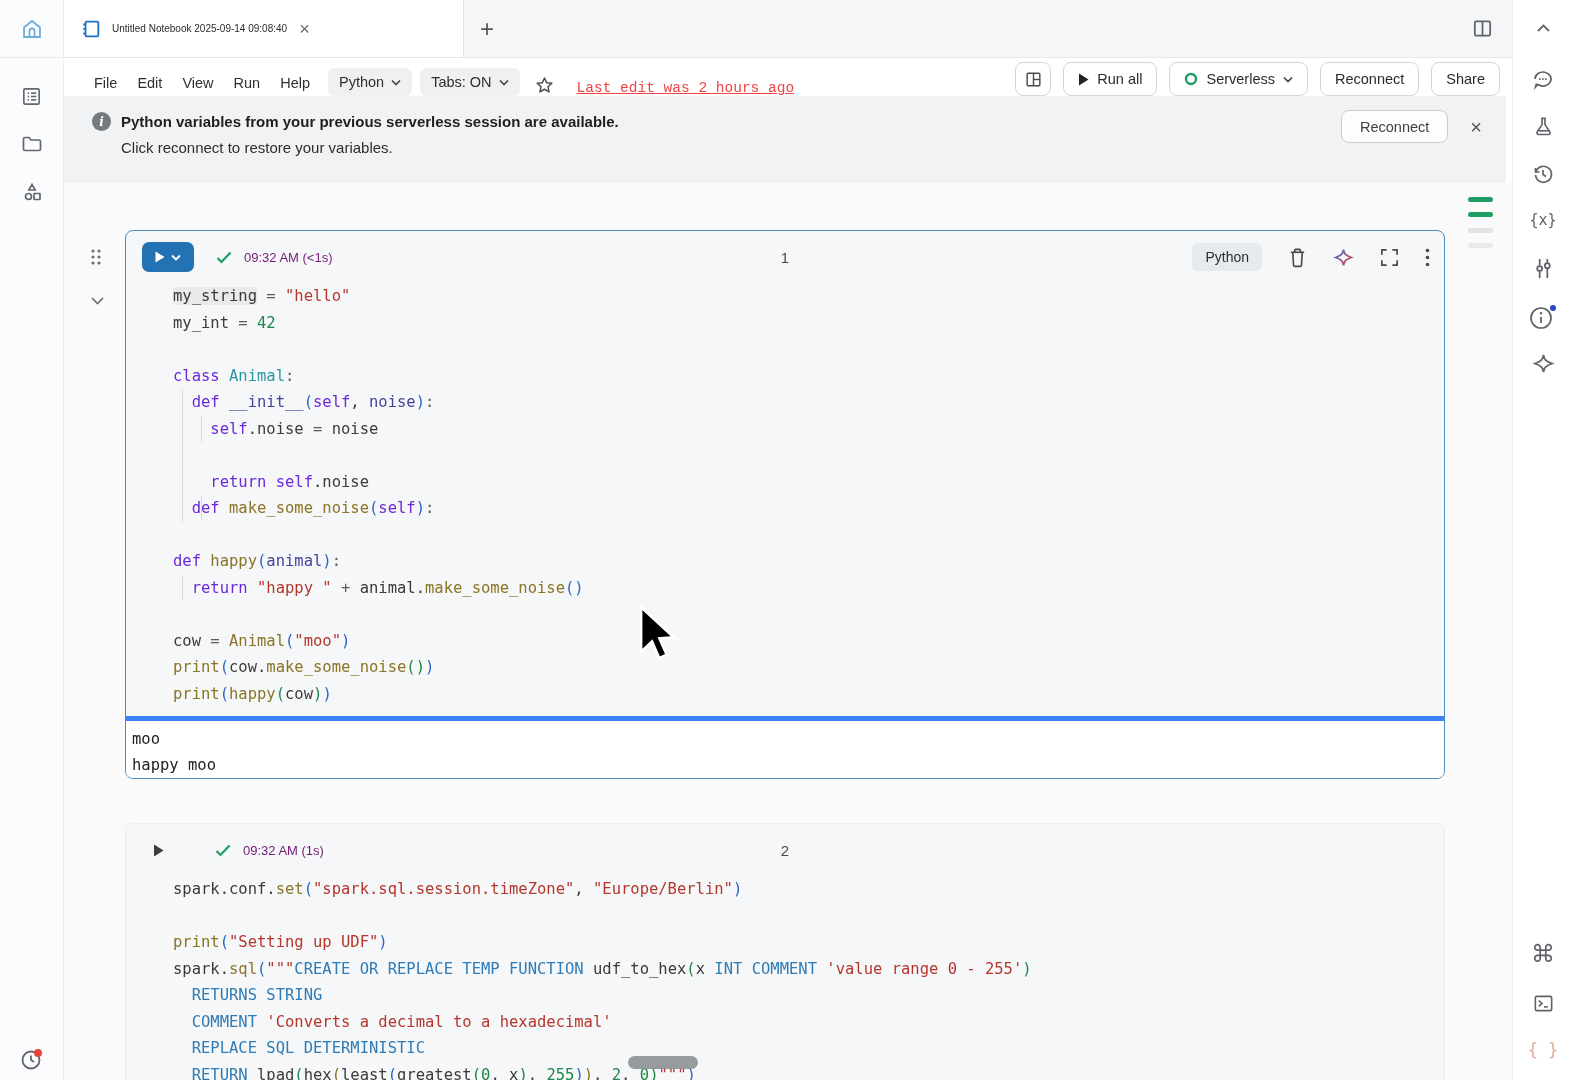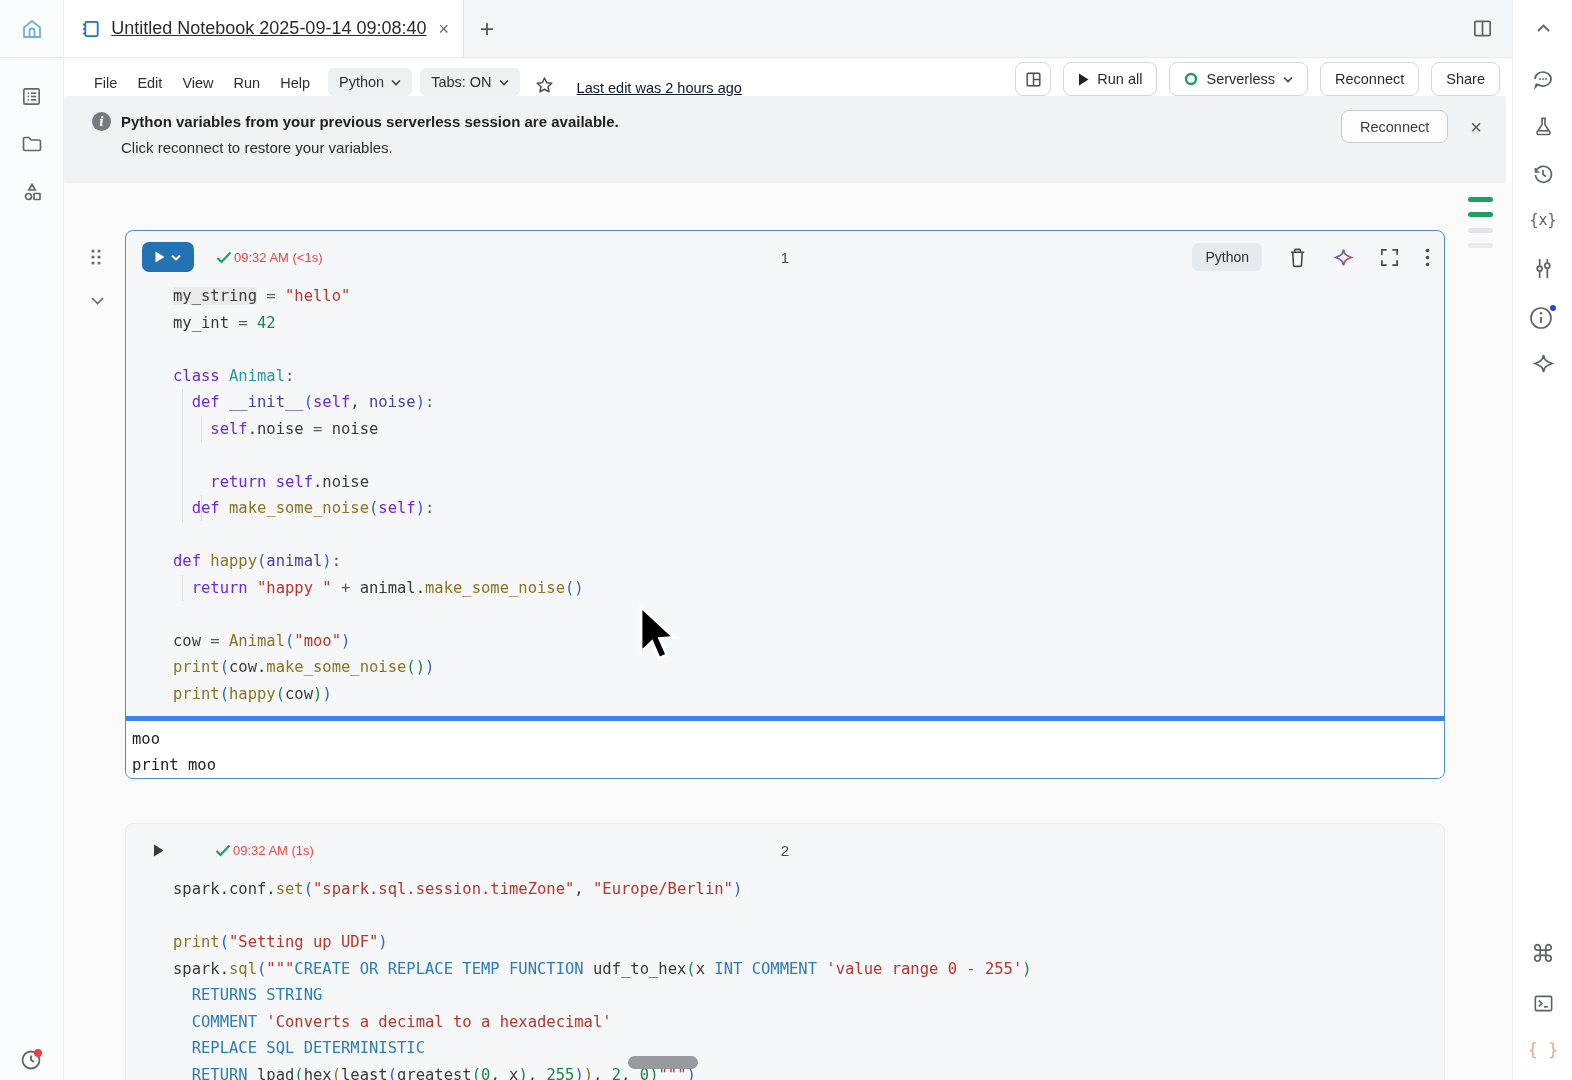--- a/index.html
+++ b/index.html
@@ -8,31 +8,31 @@
 
   
   .lrail { position:absolute; left:0; top:0; width:64px; height:1080px; background:#fbfcfd; border-right:1px solid #eeeeee; }
   .lrail .home-cell { height:58px; display:flex; align-items:center; justify-content:center; border-bottom:1px solid #e9e9e9; }
   .lrail .ritem { height:48px; display:flex; align-items:center; justify-content:center; cursor:pointer; }
   .lrail .bottom { position:absolute; bottom:8px; left:0; width:64px; display:flex; justify-content:center; }
 
   
   .tabstrip { position:absolute; left:64px; top:0; width:1448px; height:58px; background:#f5f6f7; border-bottom:1px solid #e8e8e8; display:flex; align-items:stretch; }
   .tab { width:400px; background:#fff; border-right:1px solid #e2e2e2; display:flex; align-items:center; gap:10px; padding:0 14px 0 16px; position:relative; }
-  .tab-title { font-size:18px; color:#2b2b2b; white-space:nowrap;text-decoration:underline; }
+  .tab-title { font-size:10px; color:#2b2b2b; white-space:nowrap; }
   .tab-close { font-size:18px; color:#6b6b6b; margin-left:2px; cursor:pointer; line-height:1; }
   .newtab { width:46px; display:flex; align-items:center; justify-content:center; color:#555; font-size:24px; font-weight:300; cursor:pointer; }
   .strip-right { margin-left:auto; display:flex; align-items:center; padding-right:18px; }
 
   
   .menubar { position:absolute; left:64px; top:58px; width:1448px; height:38px; background:#fff; display:flex; align-items:flex-end; padding:0 12px 0 20px; }
   .menu-item { font-size:14.5px; color:#2f2f2f; padding:5px 10px; border-radius:6px; cursor:pointer; }
   .pill { display:flex; align-items:center; gap:7px; font-size:14.5px; color:#2f2f2f; background:#eef0f2; border-radius:6px; padding:6px 11px; margin-left:8px; cursor:pointer; }
   .star-btn { margin-left:14px; cursor:pointer; display:flex; }
-  .last-edit { margin-left:22px; font-size:14.5px; color:#0f172a; text-decoration:underline; cursor:pointer; }
+  .last-edit { margin-left:22px; font-size:14.5px; color:#ef4444; text-decoration:underline; cursor:pointer;font-family:Liberation Mono, monospace; }
   .mb-right { margin-left:auto; display:flex; align-items:center; gap:12px; }
   .btn { display:flex; align-items:center; gap:8px; border:1px solid #d4d6d8; background:#fff; border-radius:8px; height:34px; padding:0 14px; font-size:14.5px; color:#2b2b2b; cursor:pointer; }
   .iconbtn { width:36px; justify-content:center; padding:0; }
 
   
   .banner { position:absolute; left:64px; top:96px; width:1442px; height:87px; background:#f1f2f4; border-radius:2px; padding:16px 20px 0 28px; }
   .banner-line1 { display:flex; align-items:center; gap:10px; }
   .banner-title { font-size:15px; font-weight:bold; color:#1f1f1f; }
   .banner-sub { font-size:15px; color:#2d2d2d; margin:8px 0 0 29px; }
   .info-dot { width:19px; height:19px; border-radius:50%; background:#757a80; color:#fff; font-size:12px; font-weight:bold; display:flex; align-items:center; justify-content:center; font-family:"DejaVu Serif",serif; font-style:italic; }
@@ -40,21 +40,21 @@
   .reconnect { border:1px solid #c9cbce; background:#fdfdfd; border-radius:8px; height:33px; padding:0 18px; font-size:14.5px; color:#404040; cursor:pointer; }
   .banner-close { font-size:20px; color:#555; cursor:pointer; line-height:1; }
 
   
   .canvas { position:absolute; left:64px; top:183px; width:1448px; height:897px; background:#fafafa; overflow:hidden; }
   .cell { position:absolute; left:61px; width:1320px; border-radius:8px; background:#f6f7f8; }
   .cell-1 { top:47px; height:549px; border:1.5px solid #4b8ec4; display:flex; flex-direction:column; }
   .cell-2 { top:640px; height:460px; border:1px solid #ececec; }
   .cell-header { height:52px; display:flex; align-items:center; padding:0 14px 0 16px; position:relative; }
   .runbtn { width:52px; height:30px; background:#2272b4; border-radius:7px; display:flex; align-items:center; justify-content:center; gap:6px; cursor:pointer; }
-  .cell-time { font-size:13px; color:#ef4444; margin-left:2px;text-align:right; }
+  .cell-time { font-size:13px; color:#701a75; margin-left:12px;text-align:right; }
   .cell-num { position:absolute; left:0; right:0; text-align:center; font-size:15px; color:#4a4a4a; }
   .cell-tools { margin-left:auto; display:flex; align-items:center; gap:26px; z-index:2; }
   .lang-badge { background:#e7eaed; border-radius:6px; padding:6px 13px; font-size:14px; color:#2e2e2e; cursor:pointer; }
   .checkmark { margin-left:22px; display:flex; }
   .cell-code { position:relative; flex:1 1 auto; padding-left:47px; overflow:hidden; }
   .code-line { font-family:"DejaVu Sans Mono","Liberation Mono",monospace; font-size:15.5px; line-height:26.5px; white-space:pre; color:#333; }
   .cell-output { height:62px; background:#fff; border-top:5px solid #3b82f6; border-radius:0 0 7px 7px; padding:5px 0 0 6px; }
   .out-line { font-family:"DejaVu Sans Mono","Liberation Mono",monospace; font-size:15.5px; line-height:26px; color:#222; white-space:pre; }
   .guide { position:absolute; width:1px; background:#dcdcdc; }
 
@@ -298,21 +298,21 @@
           <div class="code-line">&nbsp;</div>
           <div class="code-line"><span class="tok-k">def</span><span class="tok-v"> </span><span class="tok-f">happy</span><span class="tok-b1">(</span><span class="tok-p">animal</span><span class="tok-b1">)</span><span class="tok-o">:</span></div>
           <div class="code-line"><span class="tok-v">  </span><span class="tok-k">return</span><span class="tok-v"> </span><span class="tok-s">"happy "</span><span class="tok-o"> + </span><span class="tok-v">animal.</span><span class="tok-f">make_some_noise</span><span class="tok-b1">(</span><span class="tok-b1">)</span></div>
           <div class="code-line">&nbsp;</div>
           <div class="code-line"><span class="tok-v">cow</span><span class="tok-o"> = </span><span class="tok-f">Animal</span><span class="tok-b1">(</span><span class="tok-s">"moo"</span><span class="tok-b1">)</span></div>
           <div class="code-line"><span class="tok-f">print</span><span class="tok-b1">(</span><span class="tok-v">cow.</span><span class="tok-f">make_some_noise</span><span class="tok-b2">(</span><span class="tok-b2">)</span><span class="tok-b1">)</span></div>
           <div class="code-line"><span class="tok-f">print</span><span class="tok-b1">(</span><span class="tok-f">happy</span><span class="tok-b2">(</span><span class="tok-v">cow</span><span class="tok-b2">)</span><span class="tok-b1">)</span></div>
         </div>
       <div class="cell-output">
           <div class="out-line">moo</div>
-          <div class="out-line">print moo</div>
+          <div class="out-line">happy moo</div>
         </div>
     </div>
 
     <div class="cell cell-2">
       <div class="cell-header">
         <span class="cell2-play">
           <svg width="11" height="13" viewBox="0 0 11 13">
               <path d="M1 0.5 L10.5 6.5 L1 12.5 Z" fill="#3c3c3c"></path>
             </svg>
         </span>

